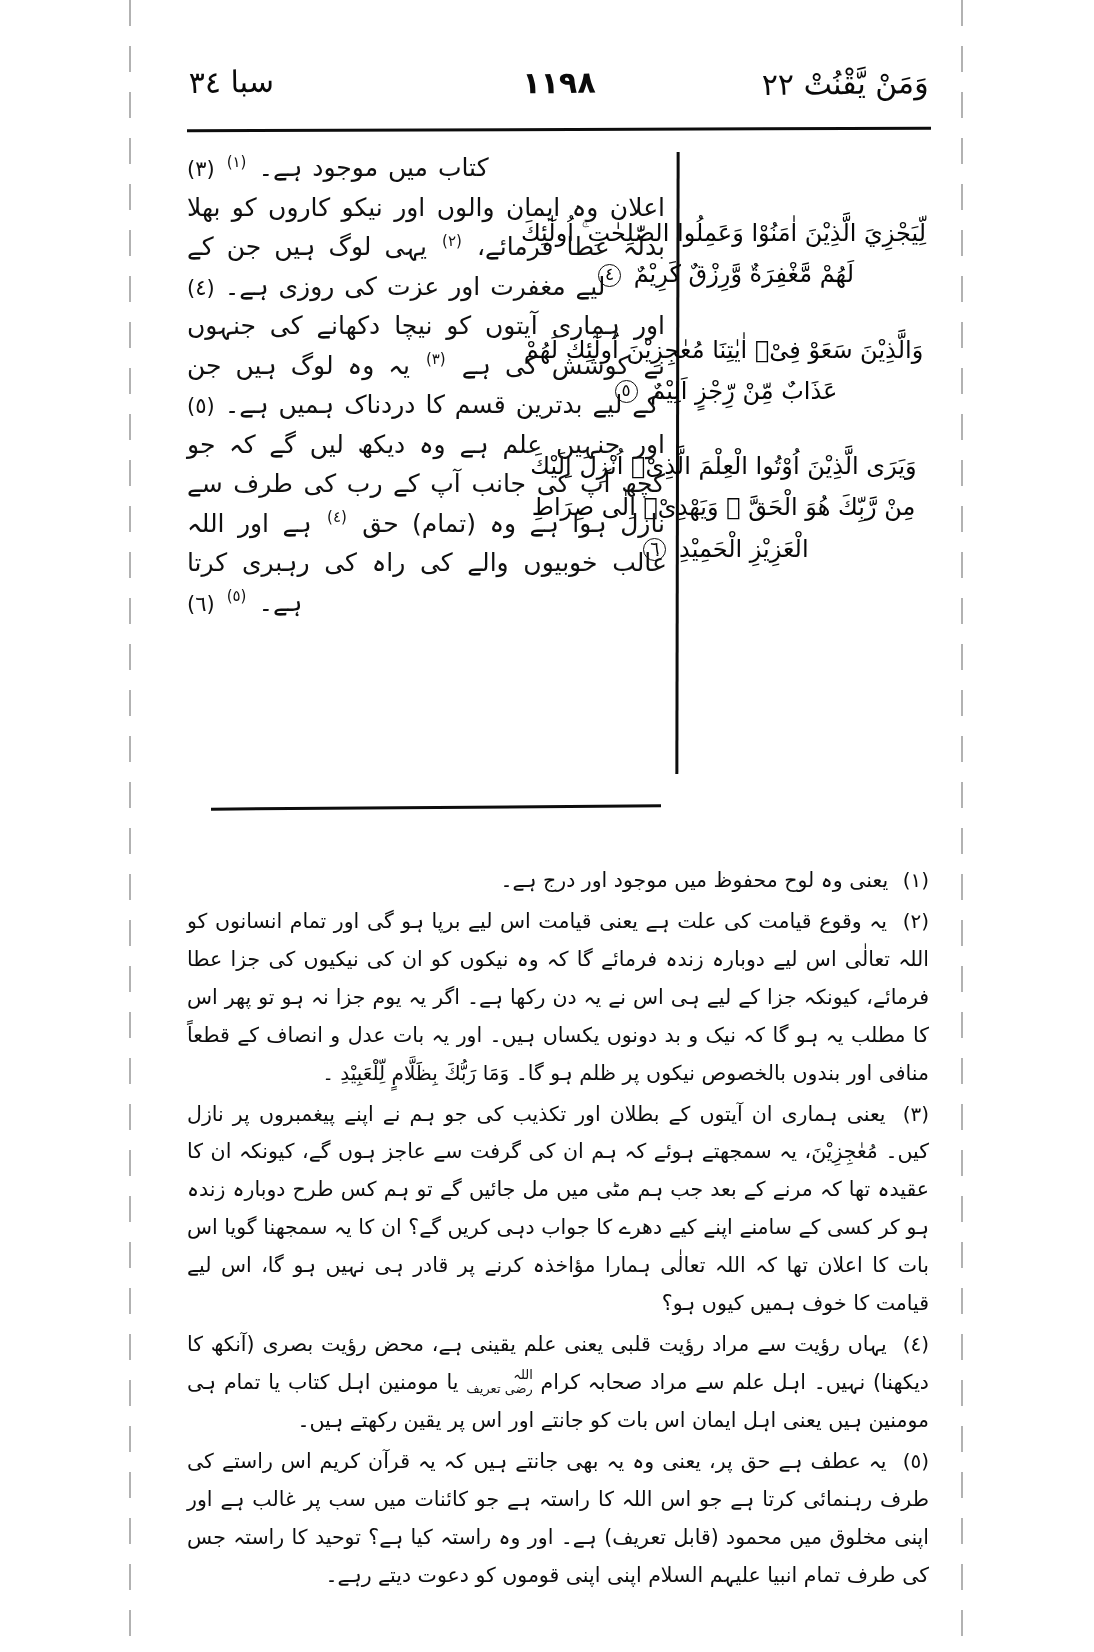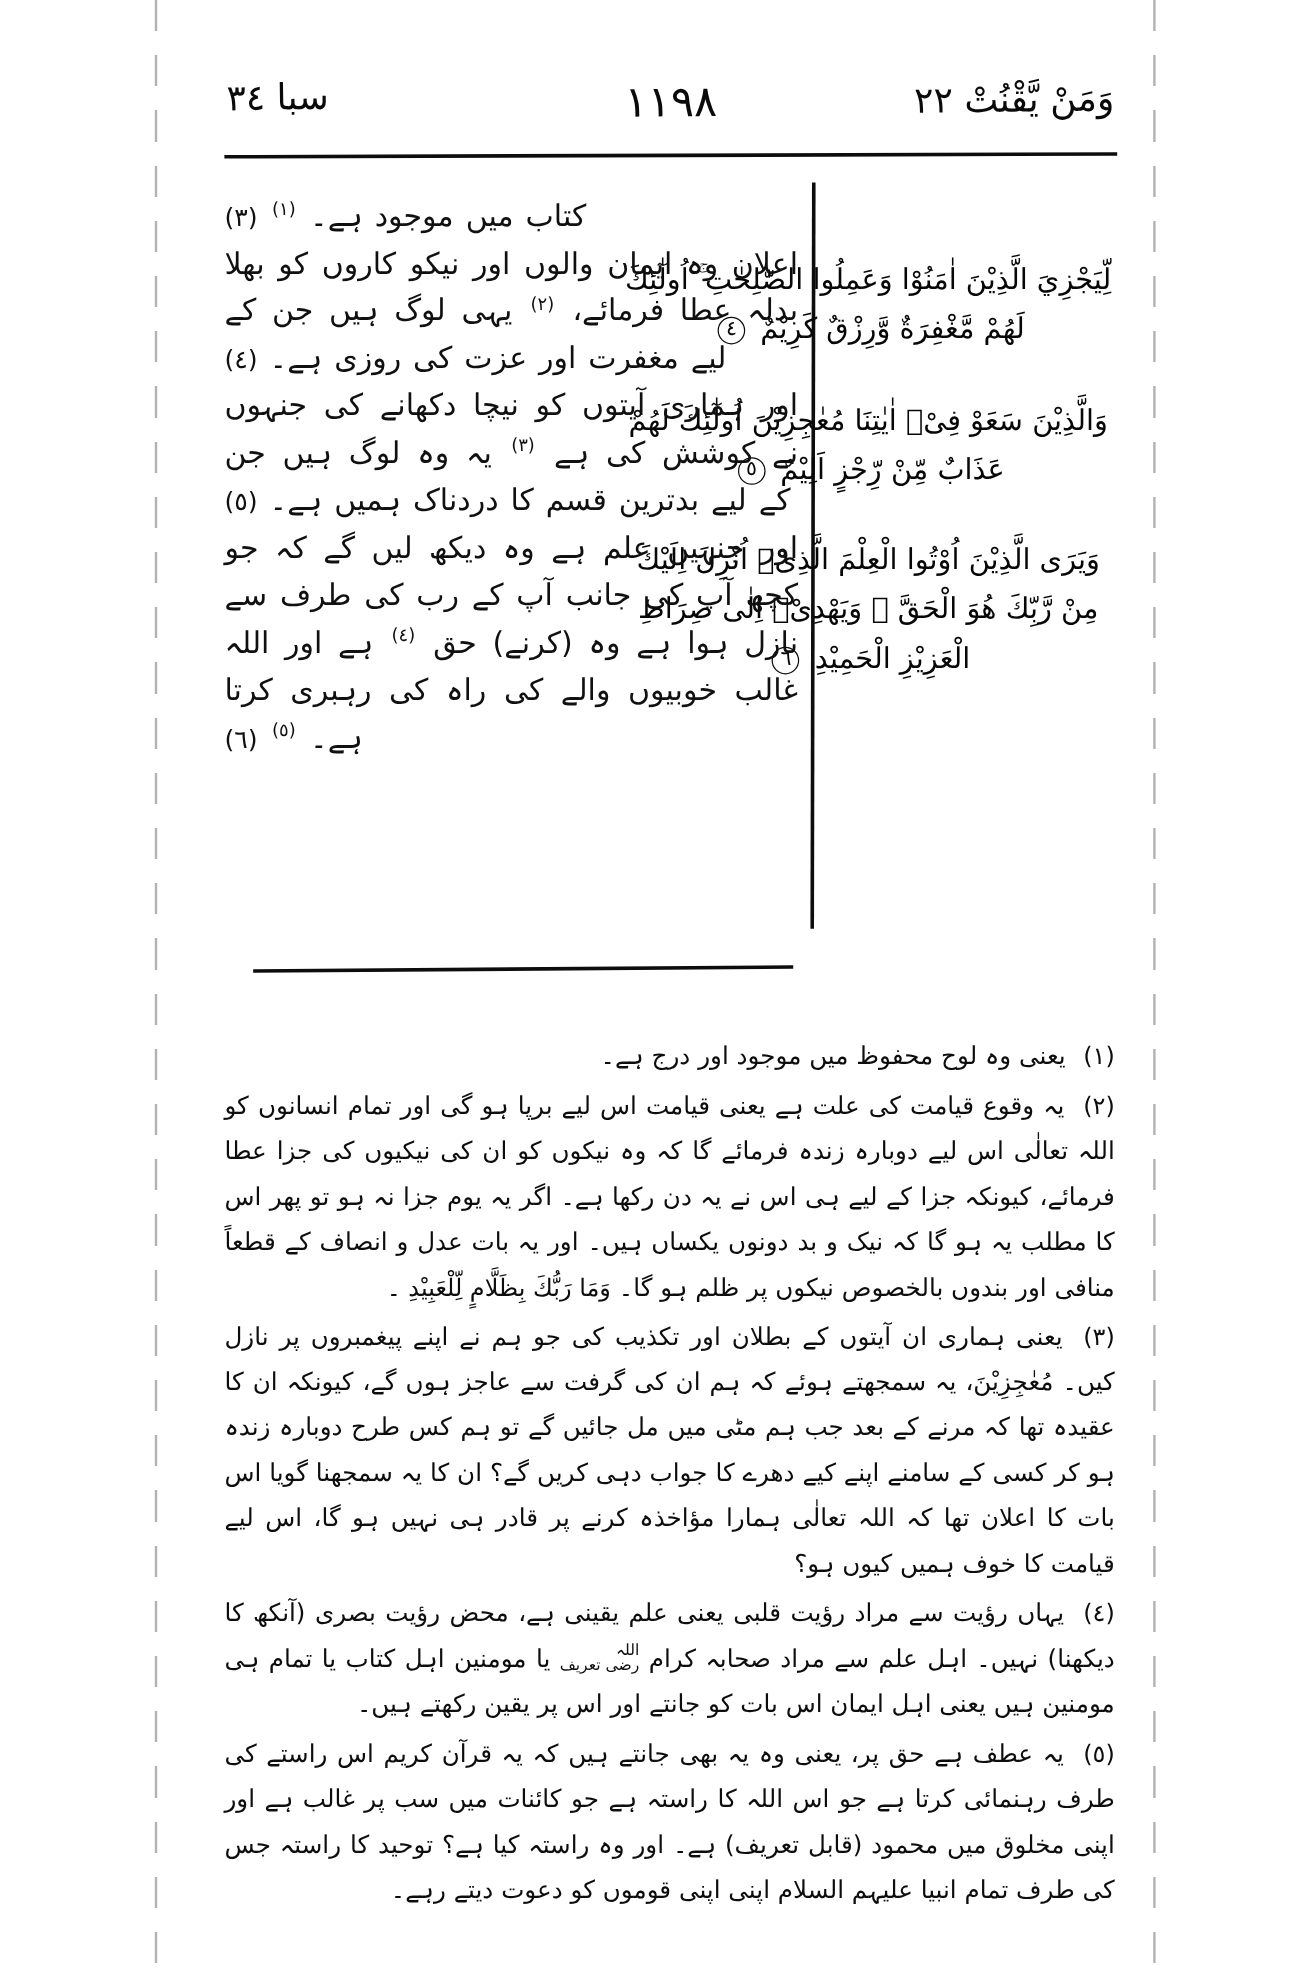--- a/index.html
+++ b/index.html
@@ -56,22 +56,22 @@
   .header-juz {
     right: 0;
     font-size: 30px;
     letter-spacing: 0.5px;
     transform: rotate(-0.7deg);
     transform-origin: right bottom;
   }
   .header-page {
     left: 50%;
     transform: translateX(-50%) rotate(-0.5deg);
-    font-size: 36px;
-    font-weight: 400;
+    font-size: 30px;
+    font-weight: 700;
     letter-spacing: 1px;
     direction: ltr;
   }
   .header-surah {
     left: 0;
     font-size: 30px;
     letter-spacing: 0.5px;
     transform: rotate(-0.9deg);
     transform-origin: left bottom;
   }
@@ -101,21 +101,21 @@
     left: 489px;
     width: 0;
     height: 622px;
     border-left: 3px solid #0d0d0d;
     transform: rotate(0.12deg);
   }
 
   
   .urdu-col {
     position: absolute;
-    top: 20px;
+    top: 8px;
     left: 0;
     width: 478px;
     direction: rtl;
     text-align: justify;
     text-align-last: left;
   }
   .urdu-line {
     font-size: 25px;
     line-height: 1.58;
     color: #101010;
@@ -266,21 +266,21 @@
 
       <div class="urdu-line">
         <span>اور ہماری آیتوں کو نیچا دکھانے کی جنہوں نے کوشش کی ہے</span>
         <span class="fn-mark">(٣)</span>
         <span>یہ وہ لوگ ہیں جن کے لیے بدترین قسم کا دردناک ہمیں ہے۔</span>
         <span class="ayah-ref">(٥)</span>
       </div>
 
       <div class="urdu-line">
         <span>اور جنہیں علم ہے وہ دیکھ لیں گے کہ جو کچھ آپ کی جانب آپ کے رب کی طرف سے نازل ہوا ہے وہ</span>
-        <span>(کرنے) حق</span>
+        <span>(تمام) حق</span>
         <span class="fn-mark">(٤)</span>
         <span>ہے اور اللہ غالب خوبیوں والے کی راہ کی رہبری کرتا ہے۔</span>
         <span class="fn-mark">(٥)</span>
         <span class="ayah-ref">(٦)</span>
       </div>
 
     </div>
   </div>
 
   <div class="foot-rule"></div>

